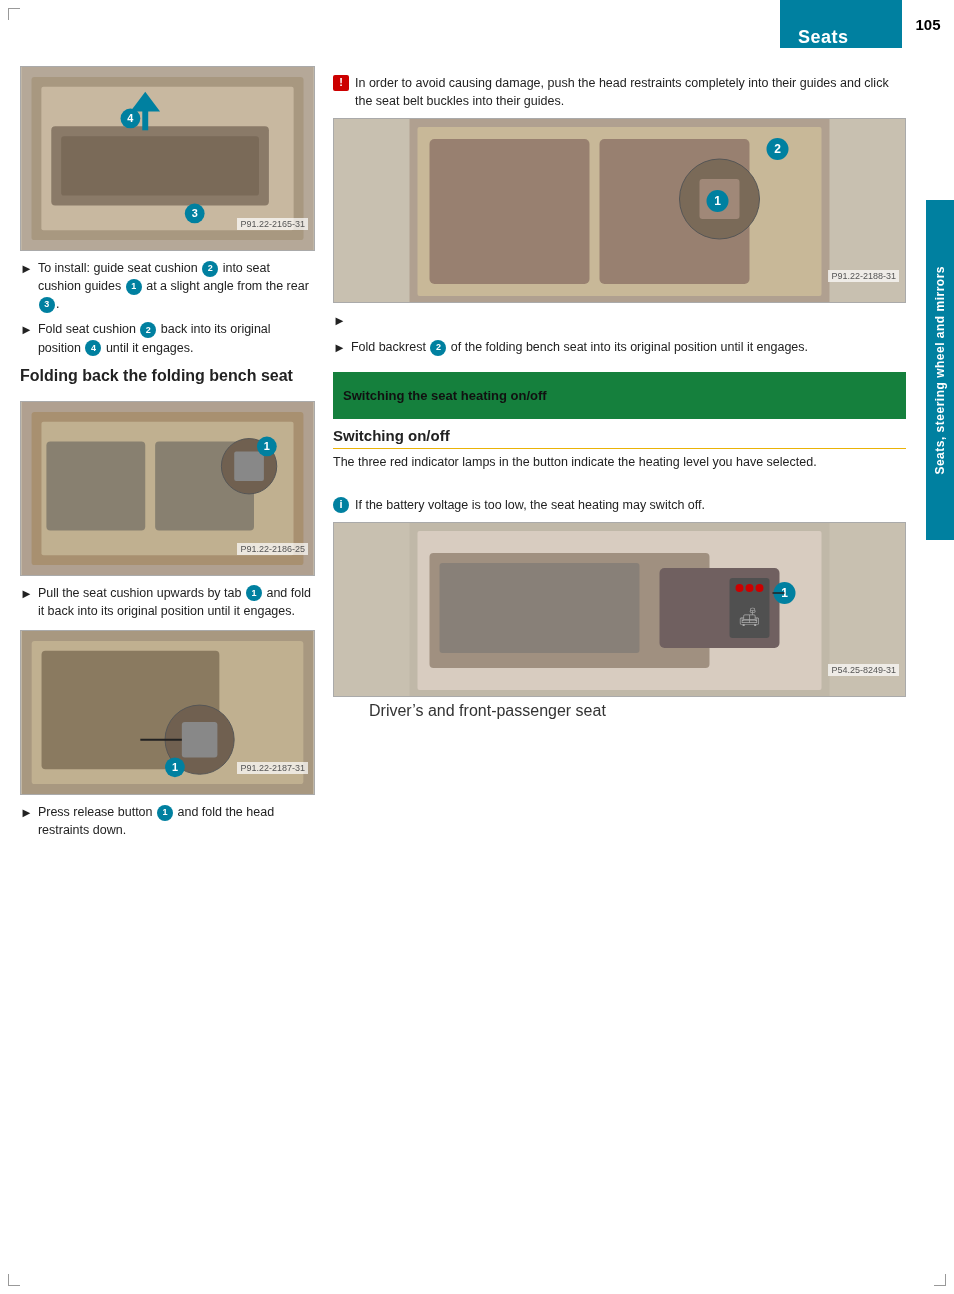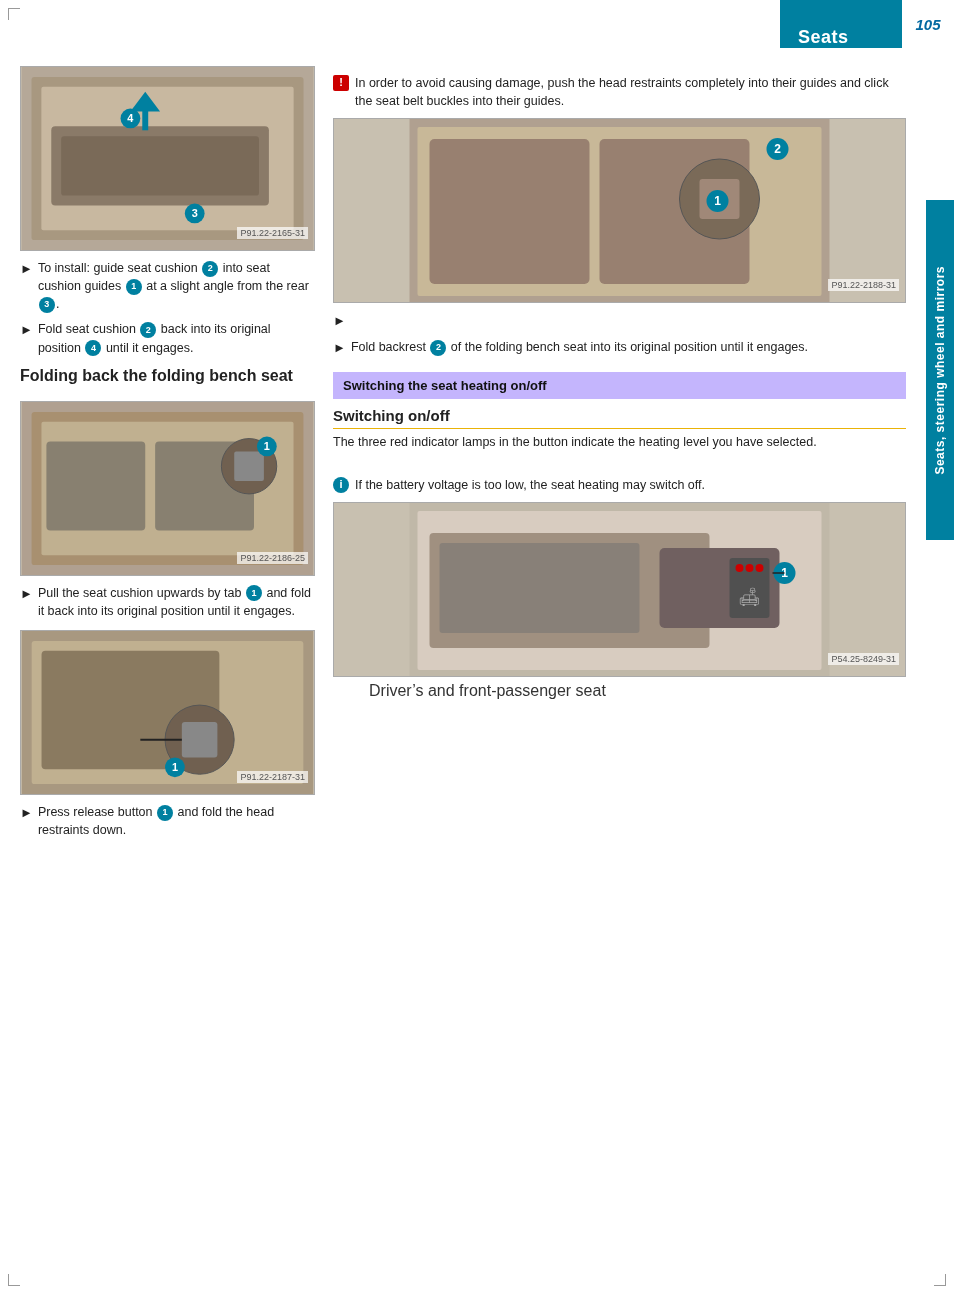--- a/index.html
+++ b/index.html
@@ -39,22 +39,21 @@
     }
     .header-page-num {
       background: #fff;
       border-left: 2px solid #0080a0;
       display: flex;
       align-items: center;
       justify-content: center;
       width: 54px;
       font-size: 15px;
       font-weight: bold;
-      color: #0369a1;
-      font-style: italic;
+      color: #000000;
     }
 
     
     .side-tab {
       position: absolute;
       right: 0;
       top: 200px;
       width: 28px;
       height: 340px;
       background: #0080a0;
@@ -103,21 +102,21 @@
       display: flex;
       align-items: center;
       justify-content: center;
     }
     .diagram-img.tall { height: 185px; }
     .diagram-img.medium { height: 175px; }
     .diagram-img.small-h { height: 165px; }
 
     .img-label {
       position: absolute;
-      bottom: 11px;
+      bottom: 20px;
       right: 6px;
       font-size: 9px;
       color: #555;
       background: rgba(255,255,255,0.7);
       padding: 1px 3px;
     }
 
     
     .bullet-item {
       display: flex;
@@ -138,23 +137,23 @@
     }
 
     .section-heading {
       font-size: 16px;
       font-weight: bold;
       margin: 10px 0 16px 0;
       color: #222;
     }
 
     .highlight-box {
-      background: #c4b5fd;
+      background: #15803d;
       border: none;
-      padding: 6px 10px;
+      padding: 16px 10px;
       font-size: 13px;
       font-weight: bold;
       color: #111;
       margin-bottom: 8px;
       display: inline-block;
       width: 100%;
     }
 
     .switching-on-off-heading {
       font-size: 15px;

